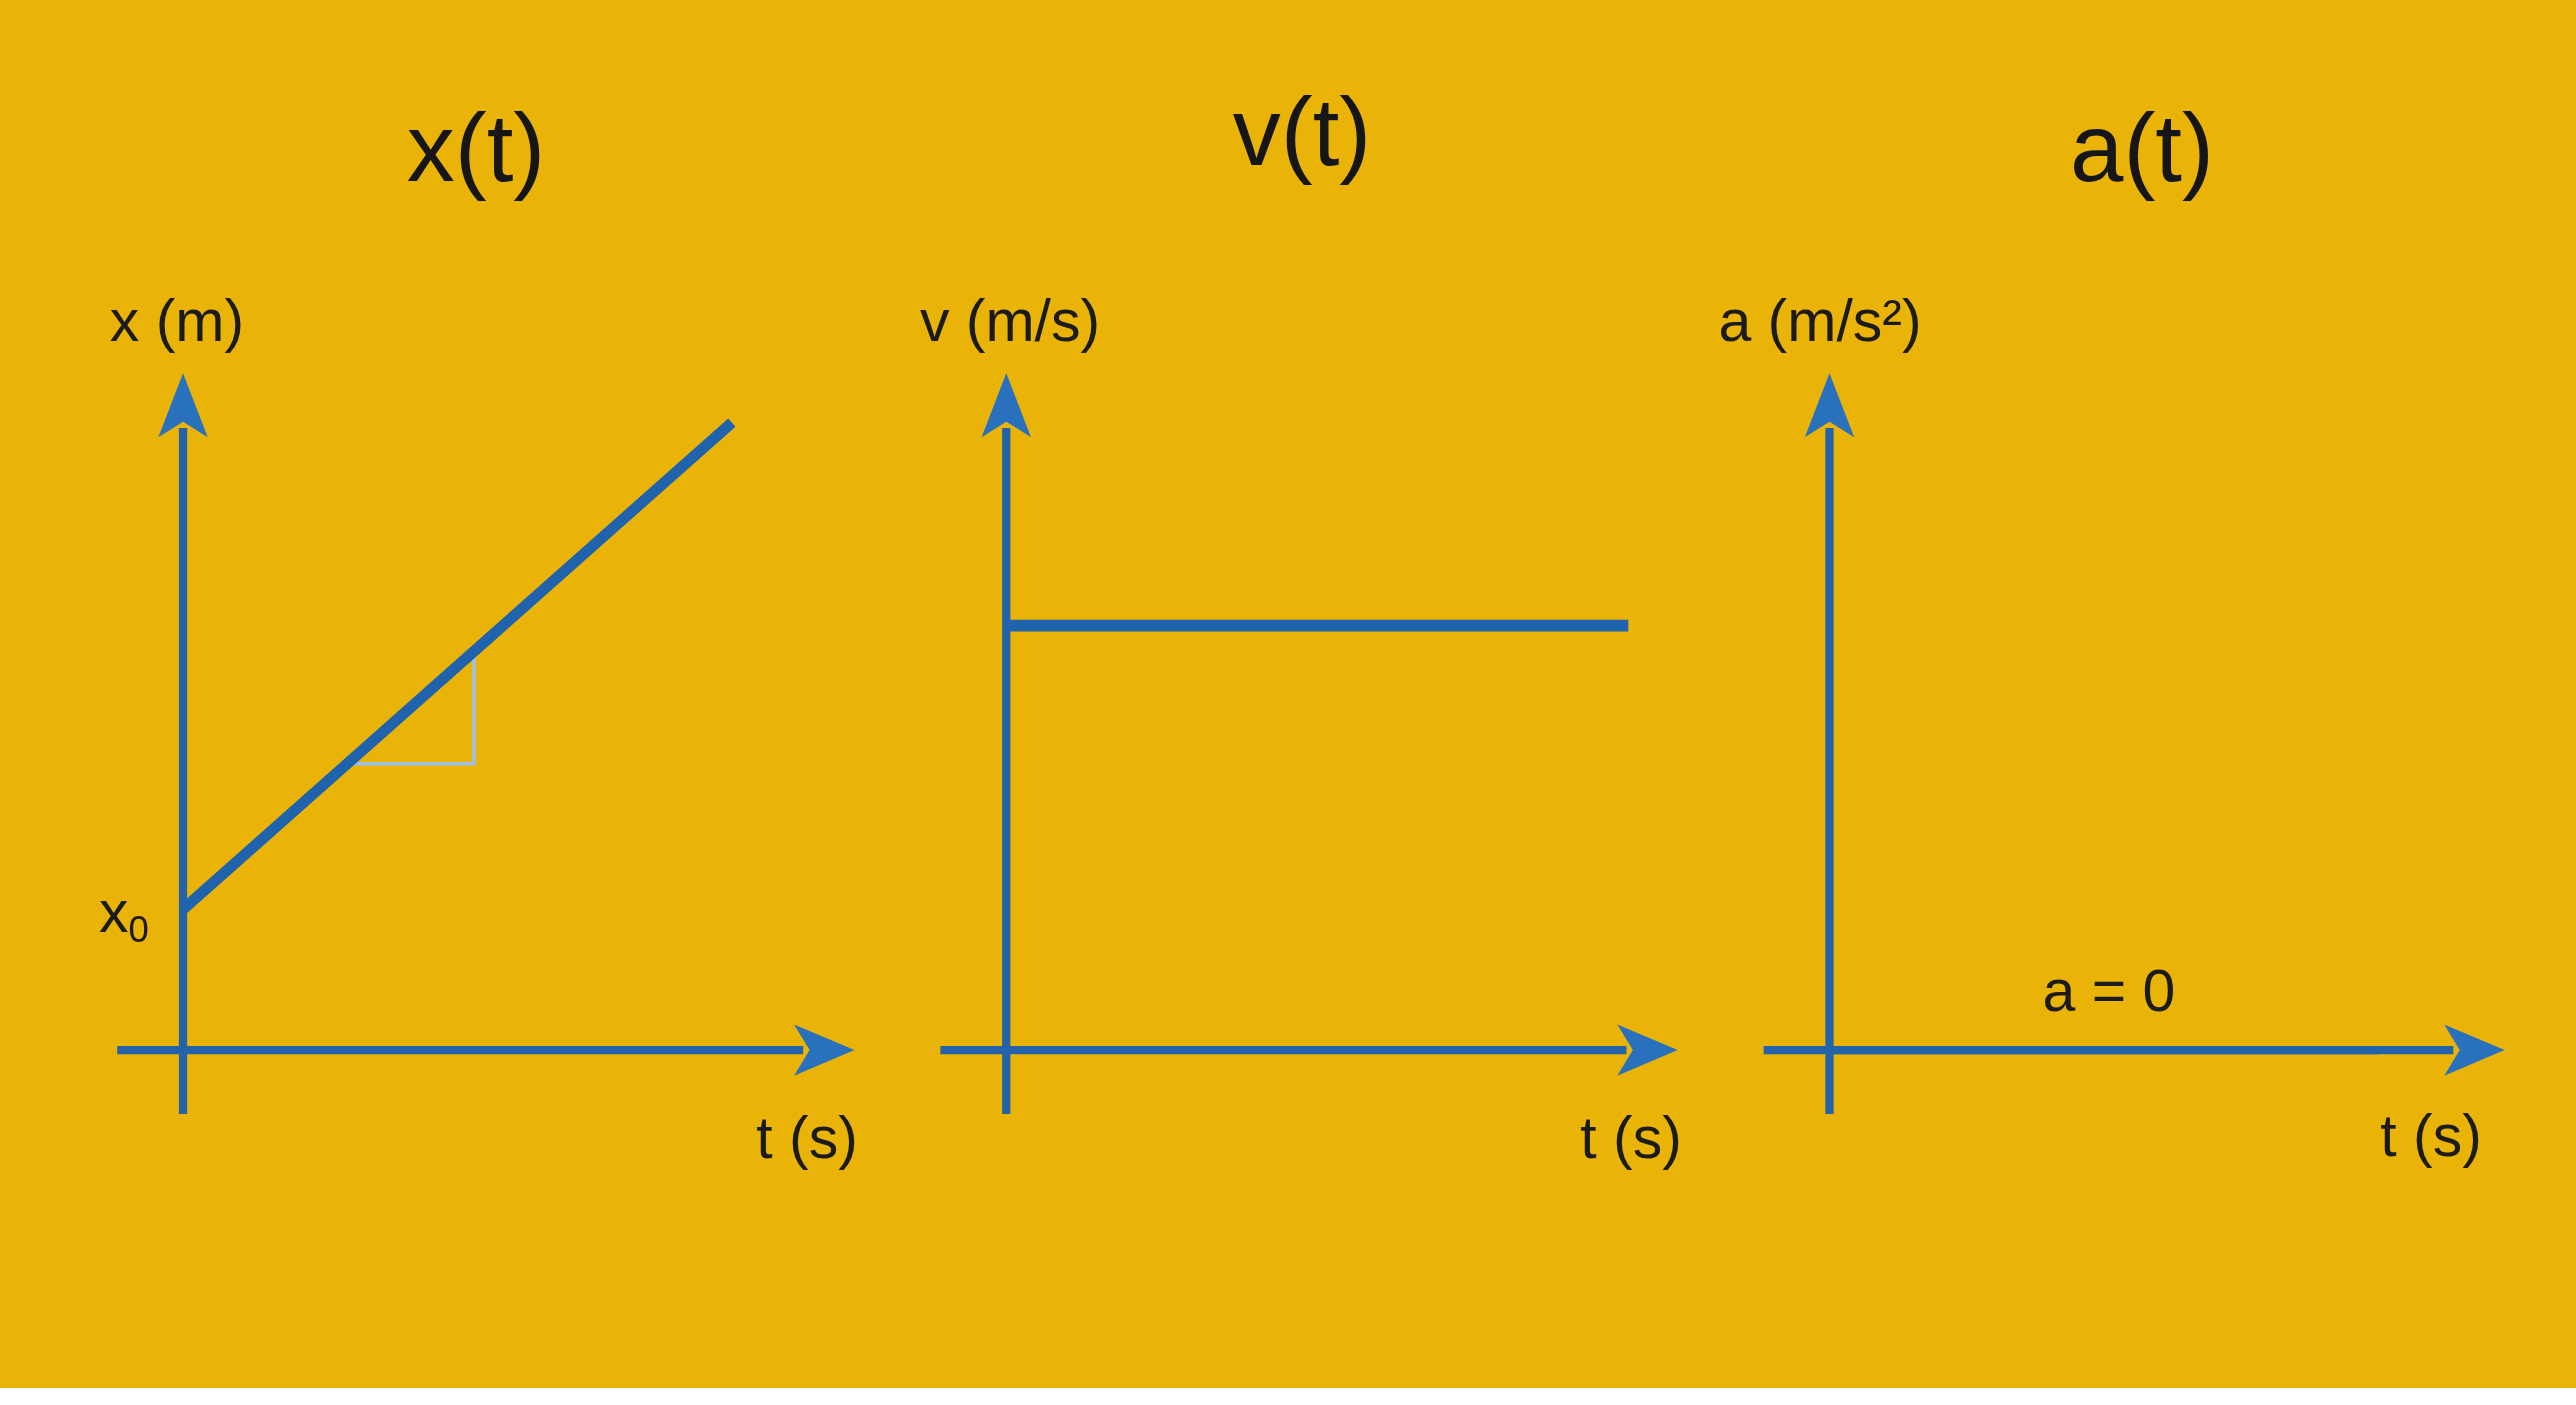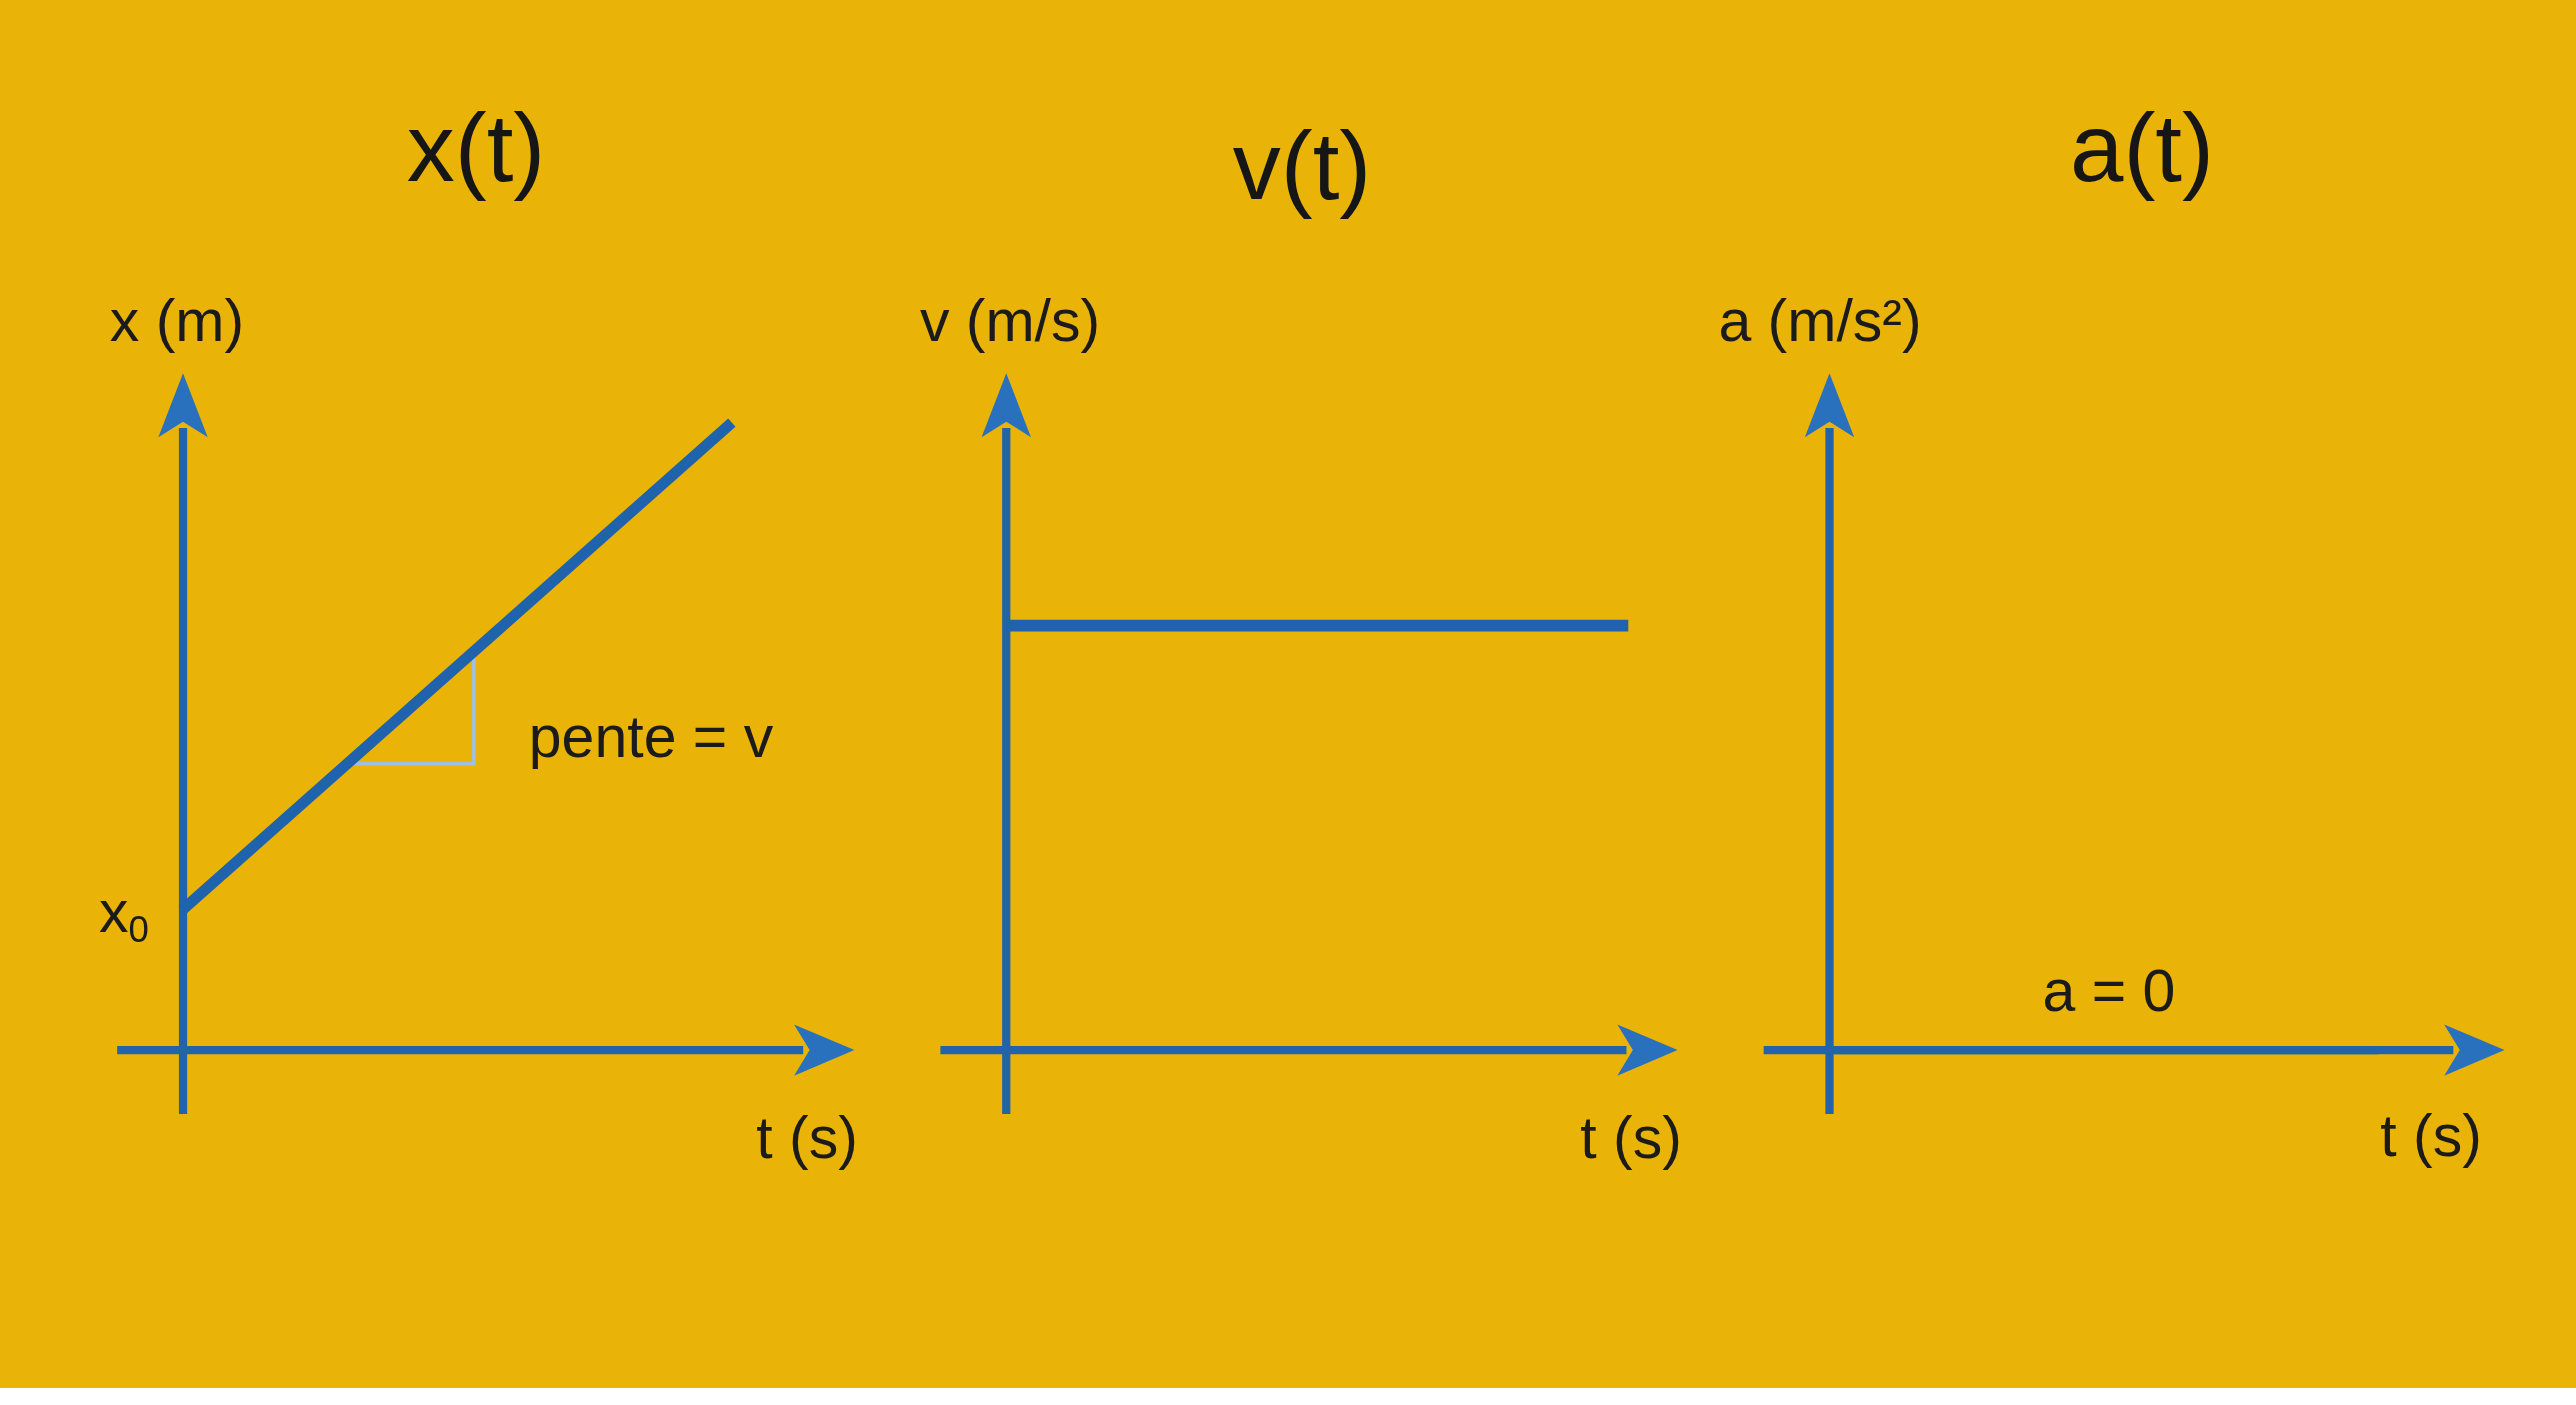--- a/index.html
+++ b/index.html
@@ -72,24 +72,23 @@
       <polygon class="arrowhead" points="2000,408 1973,478 2000,461 2027,478"></polygon>
       <line class="axis-stroke" x1="1928" y1="1148" x2="2682" y2="1148"></line>
       <polygon class="arrowhead" points="2738,1148 2672,1120 2689,1148 2672,1176"></polygon>
       <line class="axis-stroke" x1="2004" y1="1148" x2="2600" y2="1148"></line>
     </g>
   </svg>
 
   <div class="lbl title" style="left:476px; top:148px;">x(t)</div>
   <div class="lbl" style="left:177px; top:321px;">x (m)</div>
   <div class="lbl" style="left:124px; top:916px;"><span>x</span><span class="sub">0</span></div>
-  <div class="lbl" style="left:651px; top:737px;">pente = v</div>
   <div class="lbl" style="left:807px; top:1138px;">t (s)</div>
 
-  <div class="lbl title" style="left:1302px; top:166px;">v(t)</div>
+  <div class="lbl title" style="left:1302px; top:132px;">v(t)</div>
   <div class="lbl" style="left:1002px; top:321px;margin-left:8px;">v (m/s)</div>
   <div class="lbl" style="left:1631px; top:1138px;">t (s)</div>
 
   <div class="lbl title" style="left:2142px; top:148px;">a(t)</div>
   <div class="lbl" style="left:1820px; top:321px;">a (m/s²)</div>
   <div class="lbl" style="left:2109px; top:991px;">a = 0</div>
   <div class="lbl" style="left:2431px; top:1136px;">t (s)</div>
 
 </div>
 

